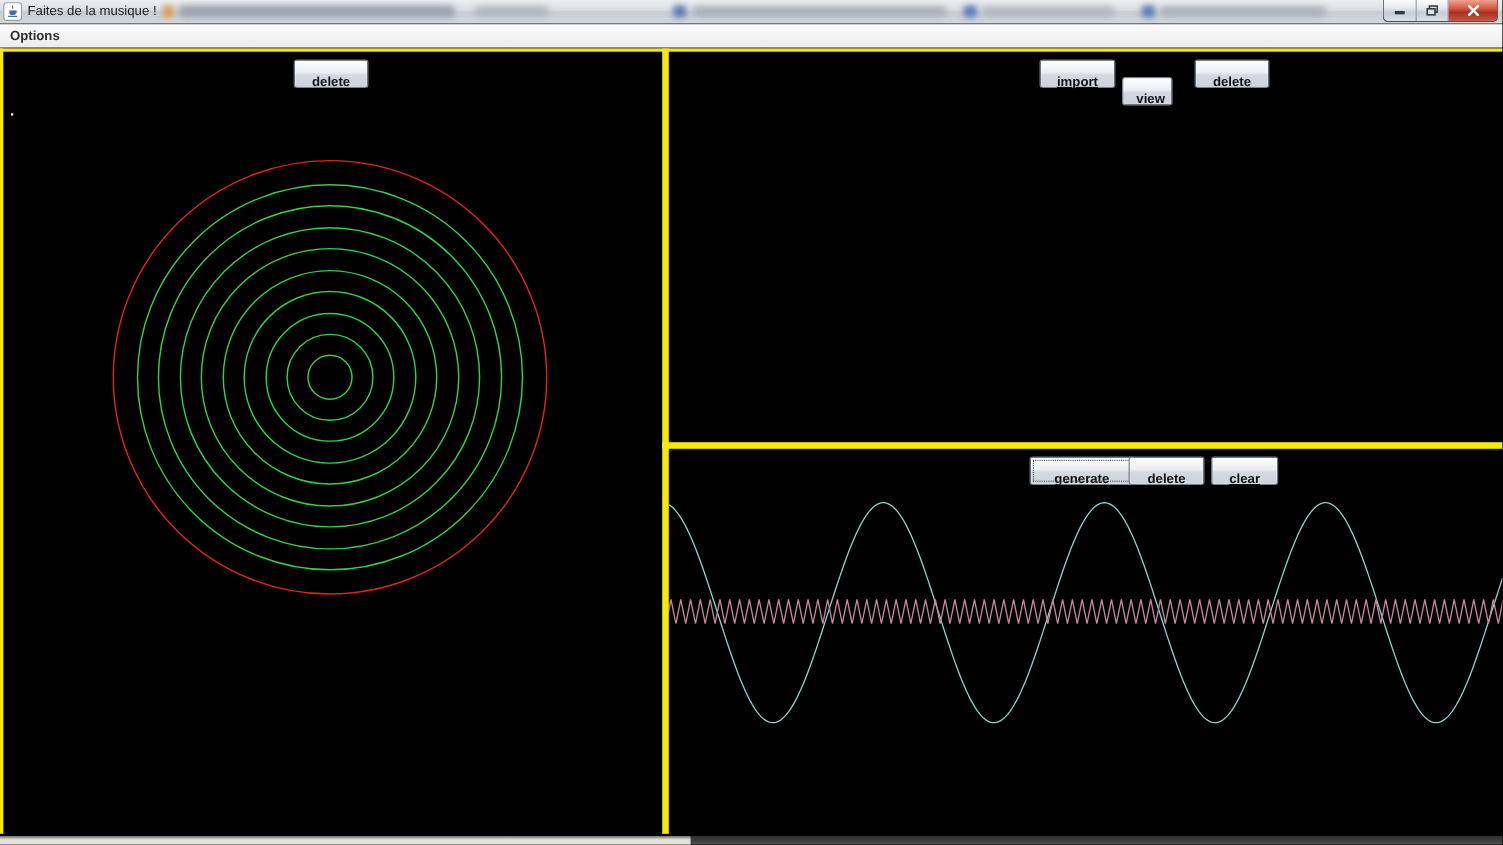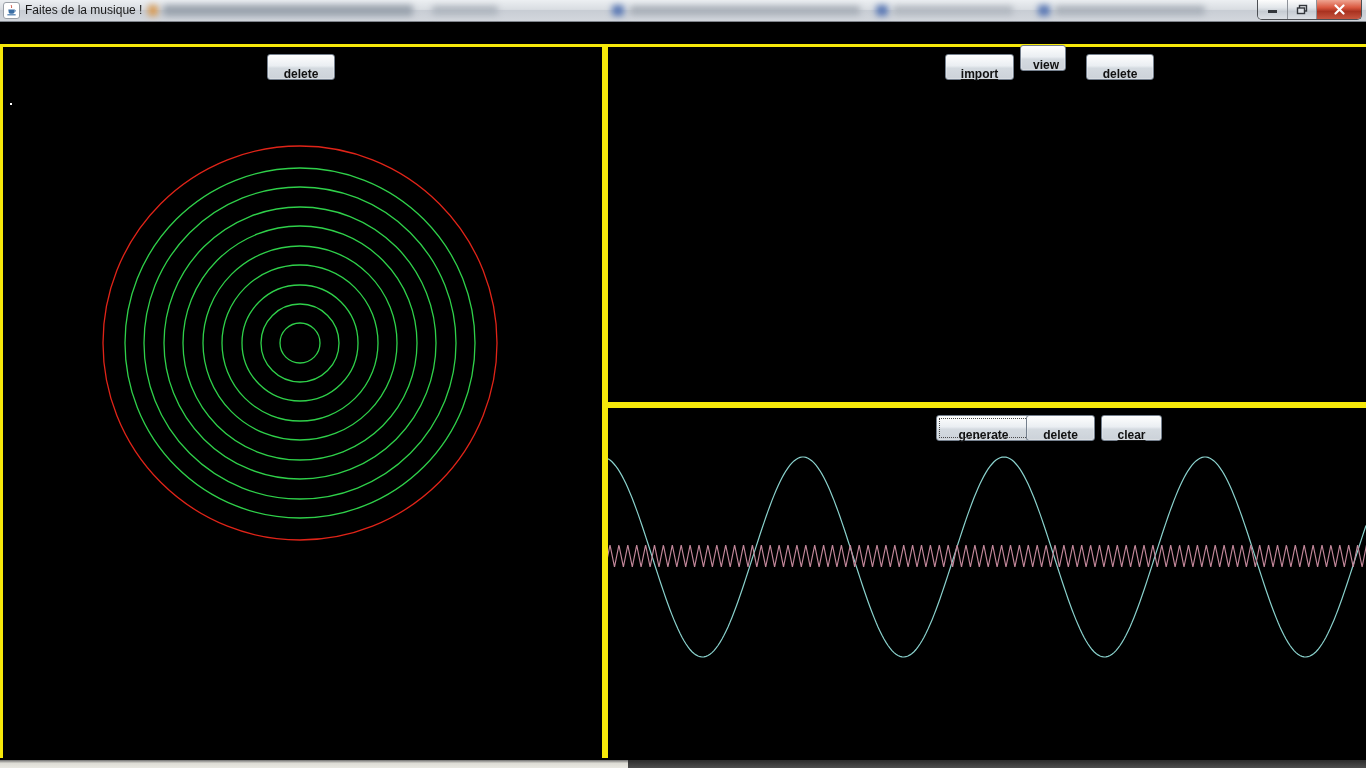--- a/index.html
+++ b/index.html
@@ -47,21 +47,21 @@
   .stray-dot{position:absolute;left:10px;top:59px;width:2px;height:2px;background:#fff;}
 
   
   .btn{position:absolute;height:24px;box-sizing:border-box;border:1px solid #747f8d;border-radius:3px;
     background:linear-gradient(180deg,#fefefe,#eaeef2 45%,#d4dae0 55%,#ccd2d9);
     font-family:"Liberation Sans",sans-serif;font-size:12px;font-weight:bold;color:#111;
     text-align:center;padding:12px;cursor:default;box-shadow:0 0 0 1px rgba(255,255,255,0.25) inset;}
   .btn.focused{outline:1px dotted #4a4a4a;outline-offset:-4px;}
   #btn-delete-circles{left:267px;top:10px;width:68px;}
   #btn-import{left:945px;top:10px;width:69px;text-decoration:underline;}
-  #btn-view{left:1020px;top:1px;width:46px;}
+  #btn-view{left:1020px;top:26px;width:46px;}
   #btn-delete-library{left:1086px;top:10px;width:68px;}
   #btn-generate{left:936px;top:371px;width:95px;}
   #btn-delete-waves{left:1026px;top:371px;width:69px;}
   #btn-clear{left:1101px;top:371px;width:61px;text-decoration:underline;}
 
   
   .bottom-strip-left{position:absolute;left:0;top:716px;width:628px;height:8px;
     background:linear-gradient(180deg,#6f6f6f,#dddcd5 40%,#e9e8e2);}
   .bottom-strip-right{position:absolute;left:628px;top:716px;width:738px;height:8px;
     background:linear-gradient(180deg,#2c2c2c,#4e4e4e);}
@@ -105,20 +105,23 @@
         </svg>
       </button>
       <button class="win-btn close" aria-label="close">
         <svg width="13" height="11" viewBox="0 0 13 11">
           <path d="M2.5 1.5 L10.5 9.5 M10.5 1.5 L2.5 9.5" stroke="#ffffff" stroke-width="2.2" stroke-linecap="round"></path>
         </svg>
       </button>
     </div>
   </div>
 
+  <div class="menubar">
+    <span class="menu-item">Options</span>
+  </div>
 
   <div class="content">
 
     <div class="panel panel-circles">
       <svg width="599" height="711" viewBox="0 0 599 711">
           <circle cx="297" cy="296" r="20" fill="none" stroke="#2fd04a" stroke-width="1.3"></circle>
           <circle cx="297" cy="296" r="39" fill="none" stroke="#2fd04a" stroke-width="1.3"></circle>
           <circle cx="297" cy="296" r="58" fill="none" stroke="#2fd04a" stroke-width="1.3"></circle>
           <circle cx="297" cy="296" r="78" fill="none" stroke="#2fd04a" stroke-width="1.3"></circle>
           <circle cx="297" cy="296" r="97" fill="none" stroke="#2fd04a" stroke-width="1.3"></circle>

